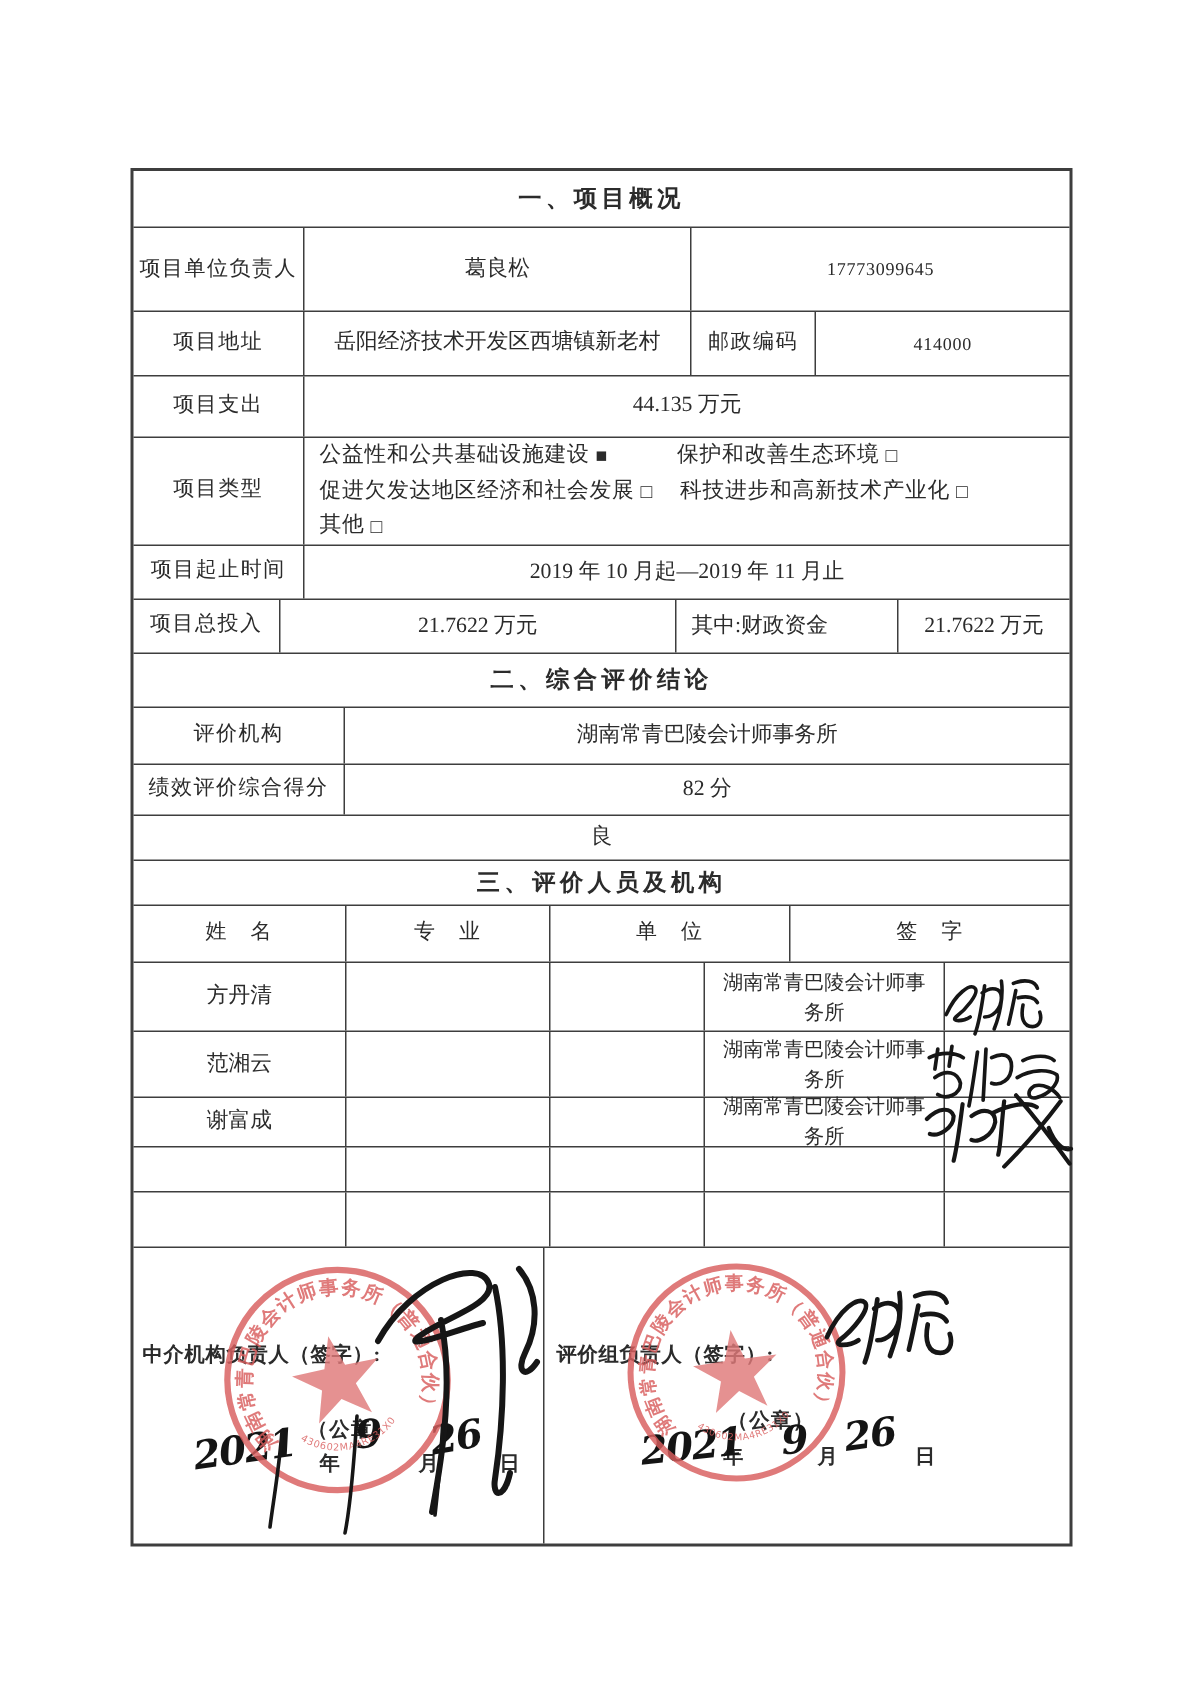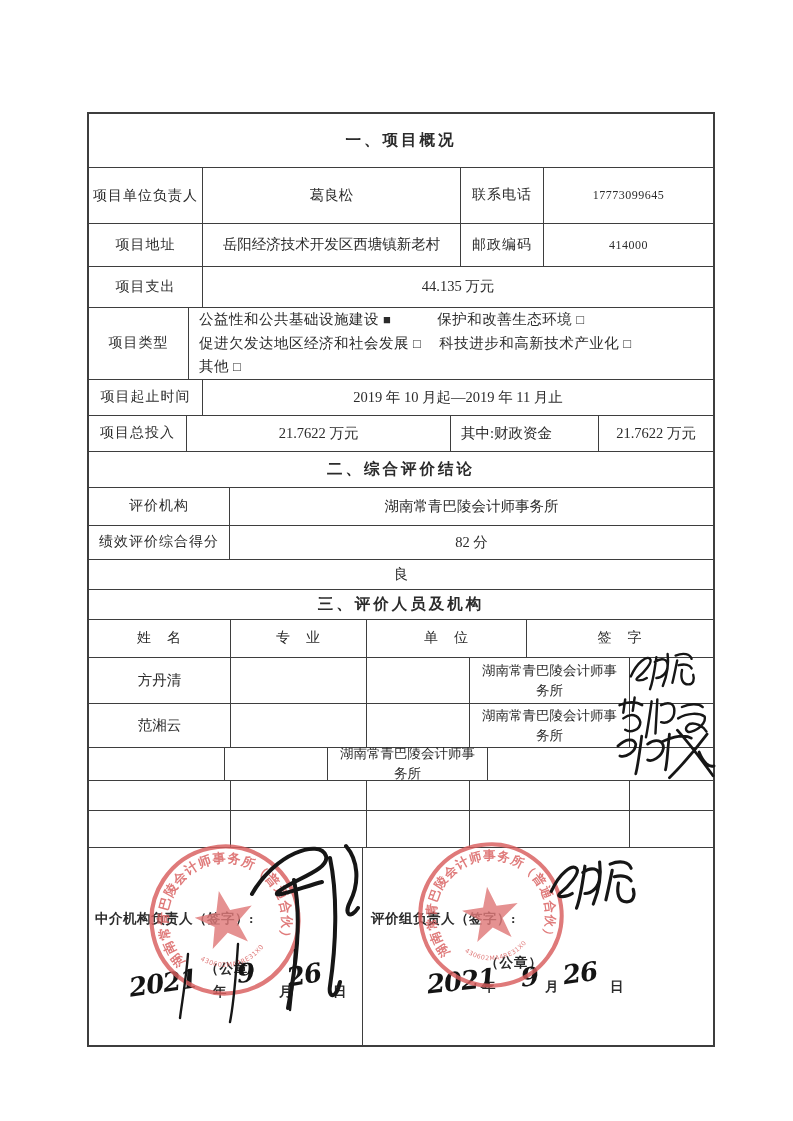--- a/index.html
+++ b/index.html
@@ -40,48 +40,47 @@
   .sig{position:absolute;}
   .sig path{fill:none;stroke:#161616;stroke-linecap:round;stroke-linejoin:round;}
 </style>
 </head>
 <body>
 
 <div class="page">
 
   <div class="tbl">
 
-    <div class="row sec-title" style="height:54px">
+    <div class="row sec-title" style="height:38px">
       <span>一、项目概况</span>
     </div>
 
     <div class="row" style="height:56px">
       <div class="cell label two-line" style="width:114px">
         <span>项目单位</span>
         <span>负责人</span>
       </div>
       <div class="cell" style="width:258px">葛良松</div>
-      <div class="cell label" style="width:83px">联系电话</div>
       <div class="cell grow num">17773099645</div>
     </div>
 
     <div class="row" style="height:43px">
       <div class="cell label" style="width:114px">项目地址</div>
       <div class="cell" style="width:258px">岳阳经济技术开发区西塘镇新老村</div>
       <div class="cell label" style="width:83px">邮政编码</div>
       <div class="cell grow num">414000</div>
     </div>
 
     <div class="row" style="height:41px">
       <div class="cell label" style="width:114px">项目支出</div>
       <div class="cell grow">44.135 万元</div>
     </div>
 
     <div class="row" style="height:72px">
-      <div class="cell label" style="width:100px">项目类型</div>
+      <div class="cell label" style="width:114px">项目类型</div>
       <div class="cell grow type-cell">
         <div class="type-line">
           <span class="opt">
             <span>公益性和公共基础设施建设</span>
             <span class="box">■</span>
           </span>
           <span class="opt-gap"></span>
           <span class="opt">
             <span>保护和改善生态环境</span>
             <span class="box">□</span>
@@ -154,20 +153,21 @@
       <div class="cell grow"></div>
     </div>
     <div class="row" style="height:44px">
       <div class="cell" style="width:142px">范湘云</div>
       <div class="cell" style="width:136px"></div>
       <div class="cell" style="width:103px"></div>
       <div class="cell p-org" style="width:160px">湖南常青巴陵会计师事务所</div>
       <div class="cell grow"></div>
     </div>
     <div class="row" style="height:33px">
+      <div class="cell" style="width:142px">谢富成</div>
       <div class="cell" style="width:136px"></div>
       <div class="cell" style="width:103px"></div>
       <div class="cell p-org" style="width:160px">湖南常青巴陵会计师事务所</div>
       <div class="cell grow"></div>
     </div>
     <div class="row" style="height:30px">
       <div class="cell" style="width:142px"></div>
       <div class="cell" style="width:136px"></div>
       <div class="cell" style="width:103px"></div>
       <div class="cell" style="width:160px"></div>

